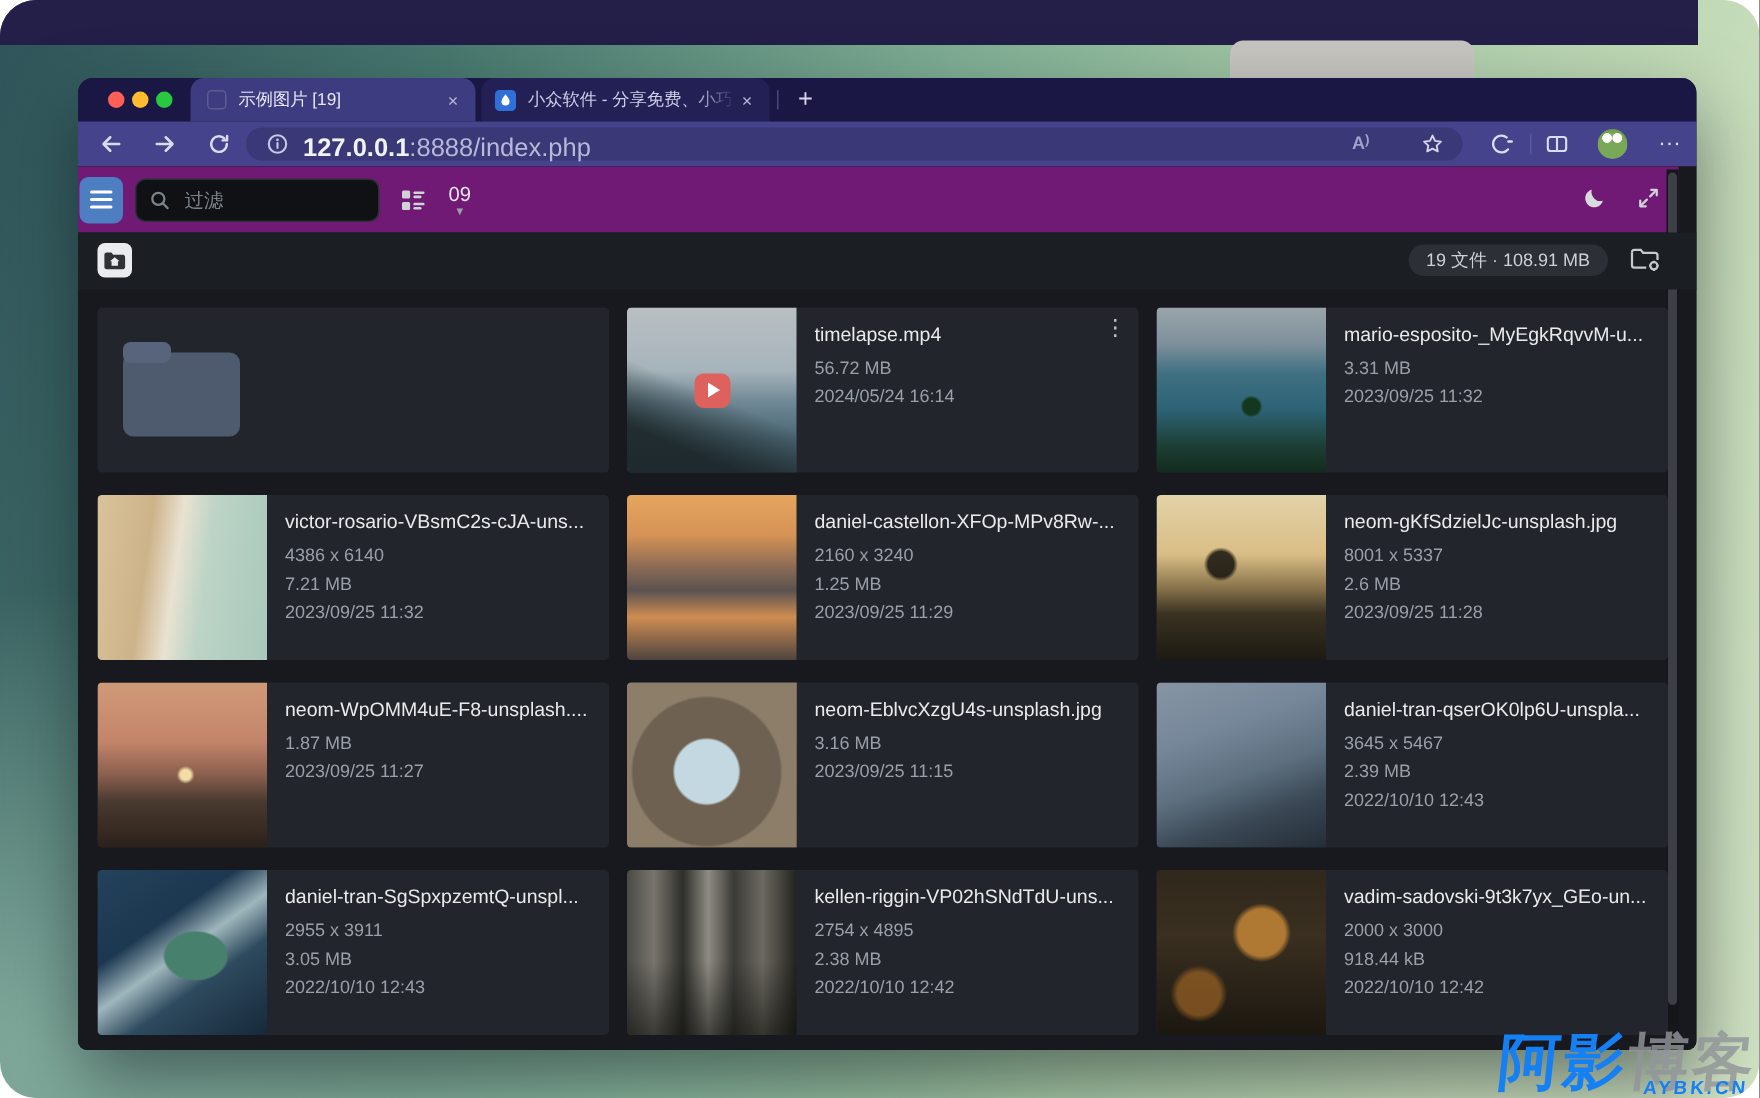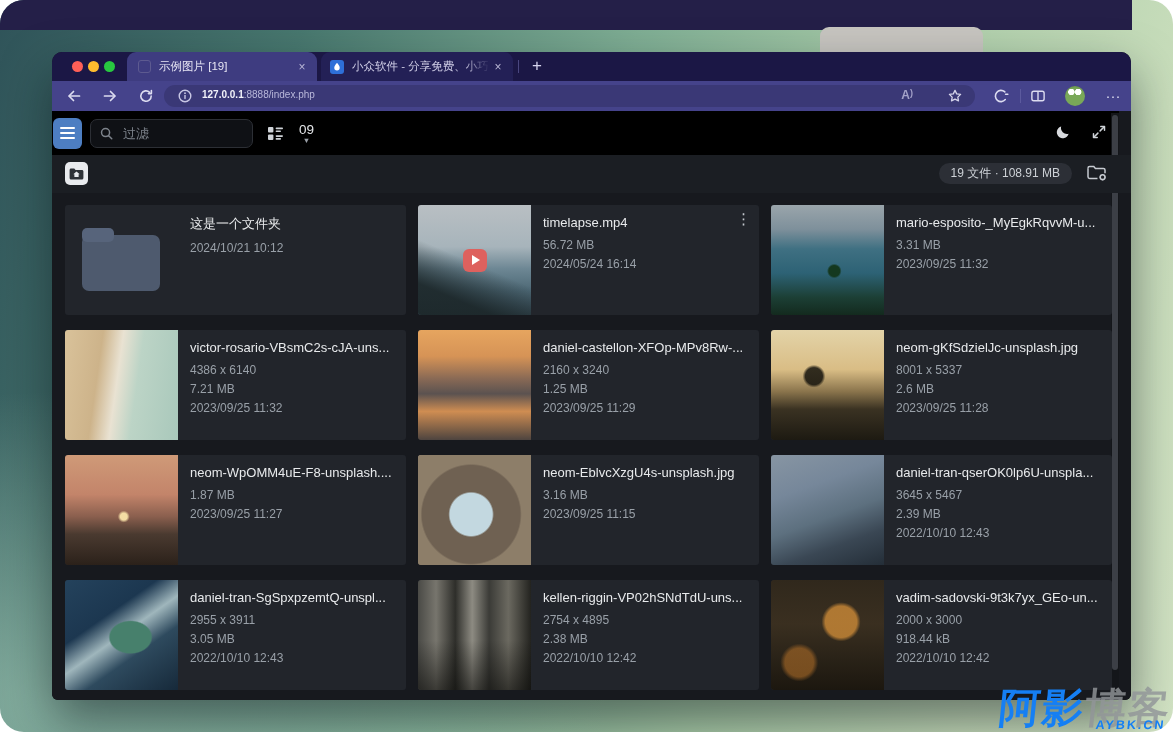--- a/index.html
+++ b/index.html
@@ -30,37 +30,37 @@
             mask-image:linear-gradient(90deg,#000 82%,transparent 100%);}
   .tab-inactive .tab-title{color:#cfcde6;}
   .tab-close{flex:none;width:16px;height:16px;margin-right:7px;color:#b7b5d4;font-size:12px;line-height:16px;text-align:center;cursor:pointer;}
   .tab-divider{position:absolute;left:466px;top:8px;width:1px;height:13px;background:#4a4780;}
   .newtab{position:absolute;left:474px;top:3px;width:22px;height:22px;color:#d7d5ee;font-size:17px;line-height:22px;text-align:center;}
 
   .navbar{position:absolute;left:0;top:29px;right:0;height:30px;background:#45438b;}
   .nav-ic{position:absolute;top:7px;width:16px;height:16px;}
   .pill{position:absolute;left:112px;top:4px;width:811px;height:22px;background:#3a3876;border-radius:11px;}
   .pill .nav-ic{top:3px;}
-  .url{position:absolute;left:38px;top:4px;font-size:10px;white-space:nowrap;}
+  .url{position:absolute;left:38px;top:4px;font-size:17px;white-space:nowrap;}
   .url-host{color:#f2f2fa;font-weight:bold;}
   .url-rest{color:#b9b8da;}
   .ra-icon{position:absolute;right:62px;top:3px;font-size:12px;color:#a3a1c8;font-weight:bold;}
   .ra-icon i{font-style:normal;font-size:9px;position:relative;top:-3px;}
   .avatar{position:absolute;left:1013px;top:5px;width:20px;height:20px;border-radius:50%;
     background:radial-gradient(circle at 32% 30%, #fff 0 3px, transparent 3.5px),
                radial-gradient(circle at 66% 30%, #fff 0 3px, transparent 3.5px),
                radial-gradient(circle at 33% 29%, #1c2a14 0 1.6px, transparent 2px),
                radial-gradient(circle at 67% 29%, #1c2a14 0 1.6px, transparent 2px),
                radial-gradient(circle at 50% 60%, #79a858 0 60%, #567e3c 100%);}
   .dots{position:absolute;left:1050px;top:5px;width:22px;color:#dddcf0;font-size:15px;text-align:center;line-height:20px;}
   .nav-divider{position:absolute;left:968px;top:8px;width:1px;height:14px;background:#5c5a9e;}
 
   
   .app{position:absolute;left:0;top:59px;right:0;bottom:0;background:#17191e;}
-  .toolbar{position:absolute;left:0;top:0;right:12px;height:44px;background:#000000;}
+  .toolbar{position:absolute;left:0;top:0;right:12px;height:44px;background:#701a75;}
   .crumbbar{position:absolute;left:0;top:44px;right:0;height:38px;background:#1b1e23;}
   .hamburger{position:absolute;left:1px;top:7px;width:29px;height:31px;background:#4d7ec2;border-radius:6px;cursor:pointer;}
   .hamburger i{position:absolute;left:7px;width:15px;height:2px;background:#fff;border-radius:1px;}
   .hamburger i:nth-child(1){top:9px;} .hamburger i:nth-child(2){top:14px;} .hamburger i:nth-child(3){top:19px;}
   .search{position:absolute;left:38px;top:8px;width:161px;height:27px;background:#0f1115;border:1px solid #2c2f35;border-radius:7px;}
   .search svg{position:absolute;left:8px;top:6px;}
   .search input{position:absolute;left:30px;top:1px;width:124px;height:23px;background:transparent;border:none;outline:none;
     color:#c8ccd2;font-size:13px;font-family:"Liberation Sans",sans-serif;}
   .search input::placeholder{color:#7d838b;}
   .view-ic{position:absolute;left:215px;top:14px;}
@@ -246,25 +246,20 @@
           <path d="M16.6 10.9v1M16.6 16.6v1M13.5 14.2h1M18.7 14.2h1" stroke-width="1.3"></path>
           </svg>
       </div>
 
       <div class="grid">
           <div class="card type-folder">
     <div class="thumb th-folder">
       <div class="folder-glyph"></div>
 
     </div>
-    <div class="info">
-      <div class="fname">这是一个文件夹</div>
-
-      <div class="meta">2024/10/21 10:12</div>
-    </div>
 
   </div>
           <div class="card type-video">
     <div class="thumb th-coastal-bridge">
 
       <div class="play">
                 <i></i>
               </div>
     </div>
     <div class="info">

